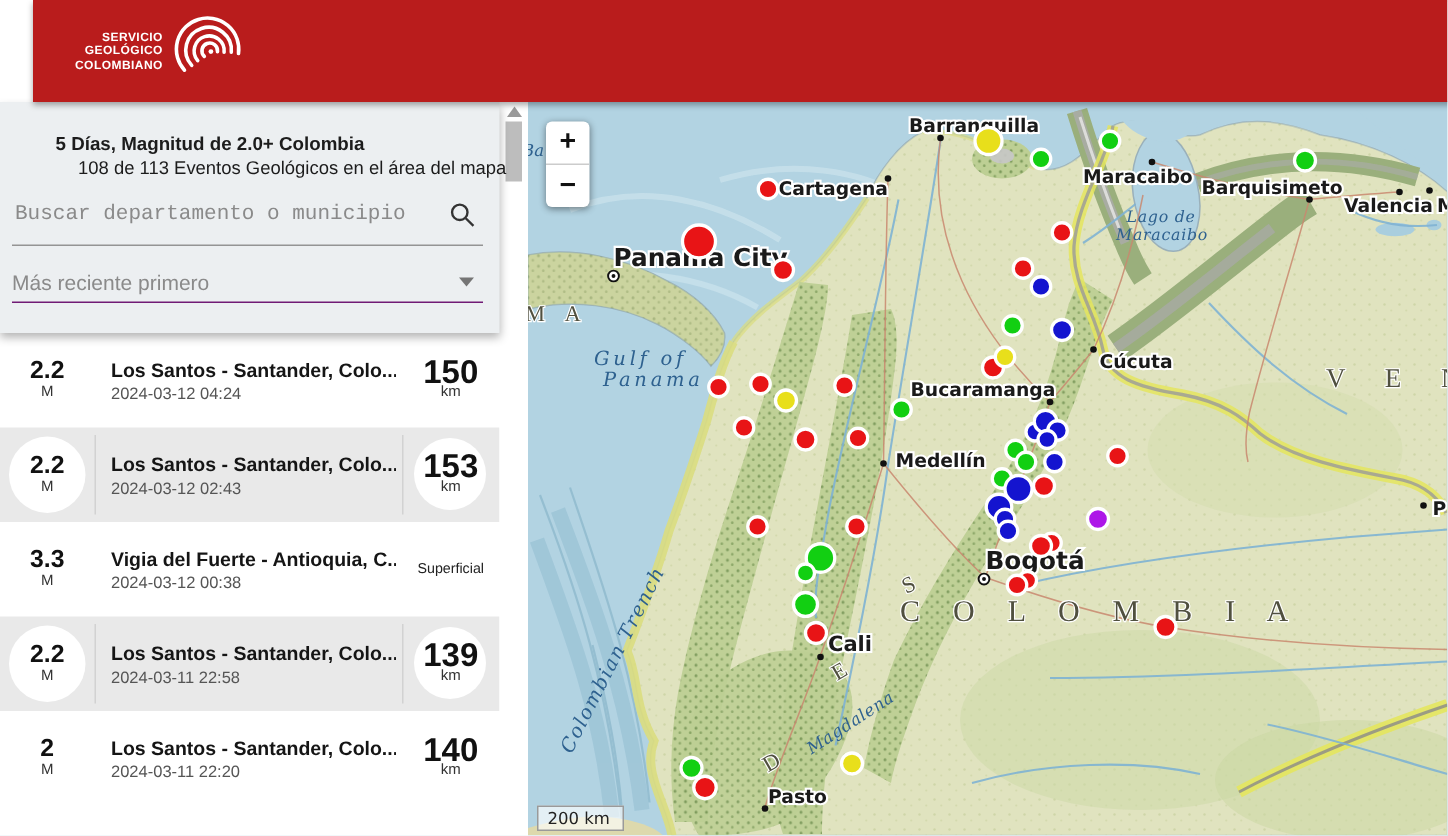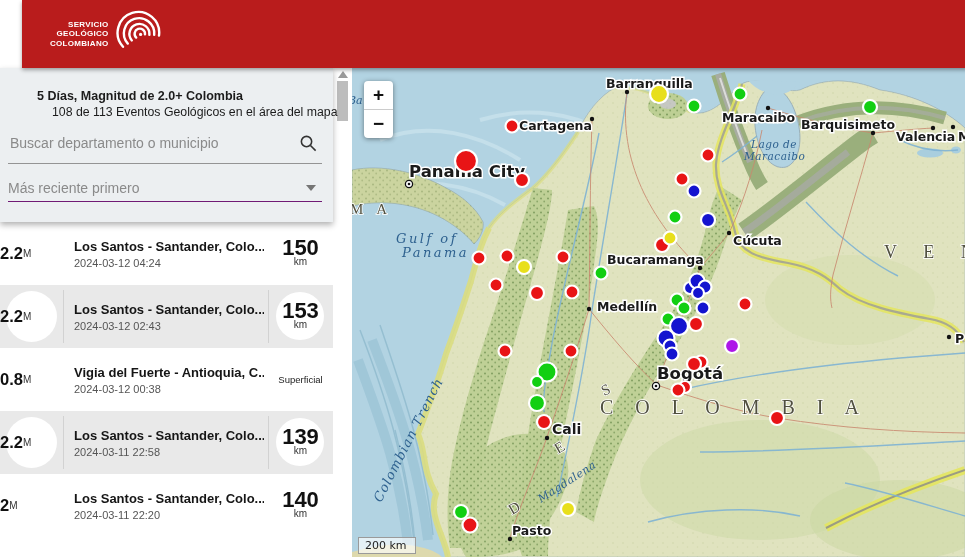--- a/index.html
+++ b/index.html
@@ -9,33 +9,33 @@
   .hdr{position:absolute;left:0;top:0;width:965px;height:68px;background:#b91c1c;z-index:40;display:flex;align-items:center;box-shadow:0 2px 4px rgba(0,0,0,.35);margin-left:22px;}
   .logo{display:flex;align-items:center;gap:4px;margin-left:28px;cursor:pointer;}
   .logo-text{display:flex;flex-direction:column;align-items:flex-end;color:#fff;font-size:8px;font-weight:bold;line-height:9.5px;letter-spacing:.3px;}
 
   
   .sidebar{position:absolute;left:0;top:68px;width:352px;height:489px;background:#fff;z-index:30;}
   .filter-card{position:absolute;left:0;top:0;width:333px;height:154px;background:#eceff1;box-shadow:0 3px 6px rgba(0,0,0,.3);z-index:6;}
   .card-title{padding:21px 8px 0 37px;font-size:12.5px;font-weight:bold;color:#1c1c1c;}
   .card-sub{padding:2px 4px 0 52px;font-size:12.3px;color:#1c1c1c;white-space:nowrap;}
   .search-row{position:absolute;left:8px;right:11px;top:55px;height:40px;border-bottom:1px solid #949494;display:flex;align-items:center;}
-  .search-row input{flex:1;border:0;background:transparent;outline:0;font-size:14px;color:#a16207;font-family:Liberation Sans, sans-serif;}
+  .search-row input{flex:1;border:0;background:transparent;outline:0;font-size:14px;color:#a16207;font-family:Liberation Mono, monospace;}
   .search-row input::placeholder{color:#8a8a8a;opacity:1;}
   .mag-icon{width:19px;height:19px;margin-right:4px;}
   .sort-row{position:absolute;left:8px;right:11px;top:107px;height:26px;border-bottom:1px solid #701a75;display:flex;align-items:center;justify-content:space-between;font-size:14px;color:#8a8a8a;cursor:pointer;}
   .caret{width:0;height:0;border-left:5px solid transparent;border-right:5px solid transparent;border-top:6px solid #757575;margin-right:6px;}
 
   .event-list{position:absolute;left:0;top:154px;width:333px;}
   .event-row{height:63px;display:flex;align-items:stretch;background:#fff;cursor:pointer;position:relative;}
   .event-row.alt{background:#e9e9e9;}
   .event-row.alt::before,.event-row.alt::after{content:"";position:absolute;top:5px;bottom:5px;width:1px;background:#d2d2d2;}
   .event-row.alt::before{left:63px;}
   .event-row.alt::after{left:268px;}
-  .cell-mag{width:63px;position:relative;display:flex;flex-direction:row;align-items:center;}
+  .cell-mag{width:63px;position:relative;display:flex;flex-direction:column;align-items:center;justify-content:center;}
   .bubble{position:absolute;width:51px;height:51px;border-radius:50%;background:#fff;left:6px;top:6px;}
   .cell-depth .bubble{width:48px;height:48px;left:8px;top:7px;}
   .mag-v{font-size:16.5px;font-weight:bold;color:#111;z-index:1;line-height:17px;}
   .mag-u{font-size:10px;color:#333;z-index:1;line-height:12px;}
   .cell-info{flex:1;min-width:0;padding-left:11px;display:flex;flex-direction:column;justify-content:center;}
   .ev-title{font-size:13px;font-weight:bold;color:#151515;white-space:nowrap;overflow:hidden;max-width:190px;}
   .ev-date{font-size:11px;color:#555;margin-top:3px;}
   .cell-depth{width:65px;position:relative;display:flex;flex-direction:column;align-items:center;justify-content:center;}
   .dep-v{font-size:22px;font-weight:bold;color:#111;z-index:1;line-height:17px;}
   .dep-u{font-size:10px;color:#333;z-index:1;line-height:12px;}
@@ -124,21 +124,21 @@
           </div>
           <div class="cell-depth">
             <div class="bubble"></div>
             <div class="dep-v">153</div>
             <div class="dep-u">km</div>
           </div>
         </div>
         <div class="event-row">
           <div class="cell-mag">
             <div class="bubble"></div>
-            <div class="mag-v">0.8</div>
+            <div class="mag-v">3.3</div>
             <div class="mag-u">M</div>
           </div>
           <div class="cell-info">
             <div class="ev-title">Vigia del Fuerte - Antioquia, C...</div>
             <div class="ev-date">2024-03-12 00:38</div>
           </div>
           <div class="cell-depth">
             <div class="bubble"></div>
             <div class="dep-sup">Superficial</div>
           </div>

